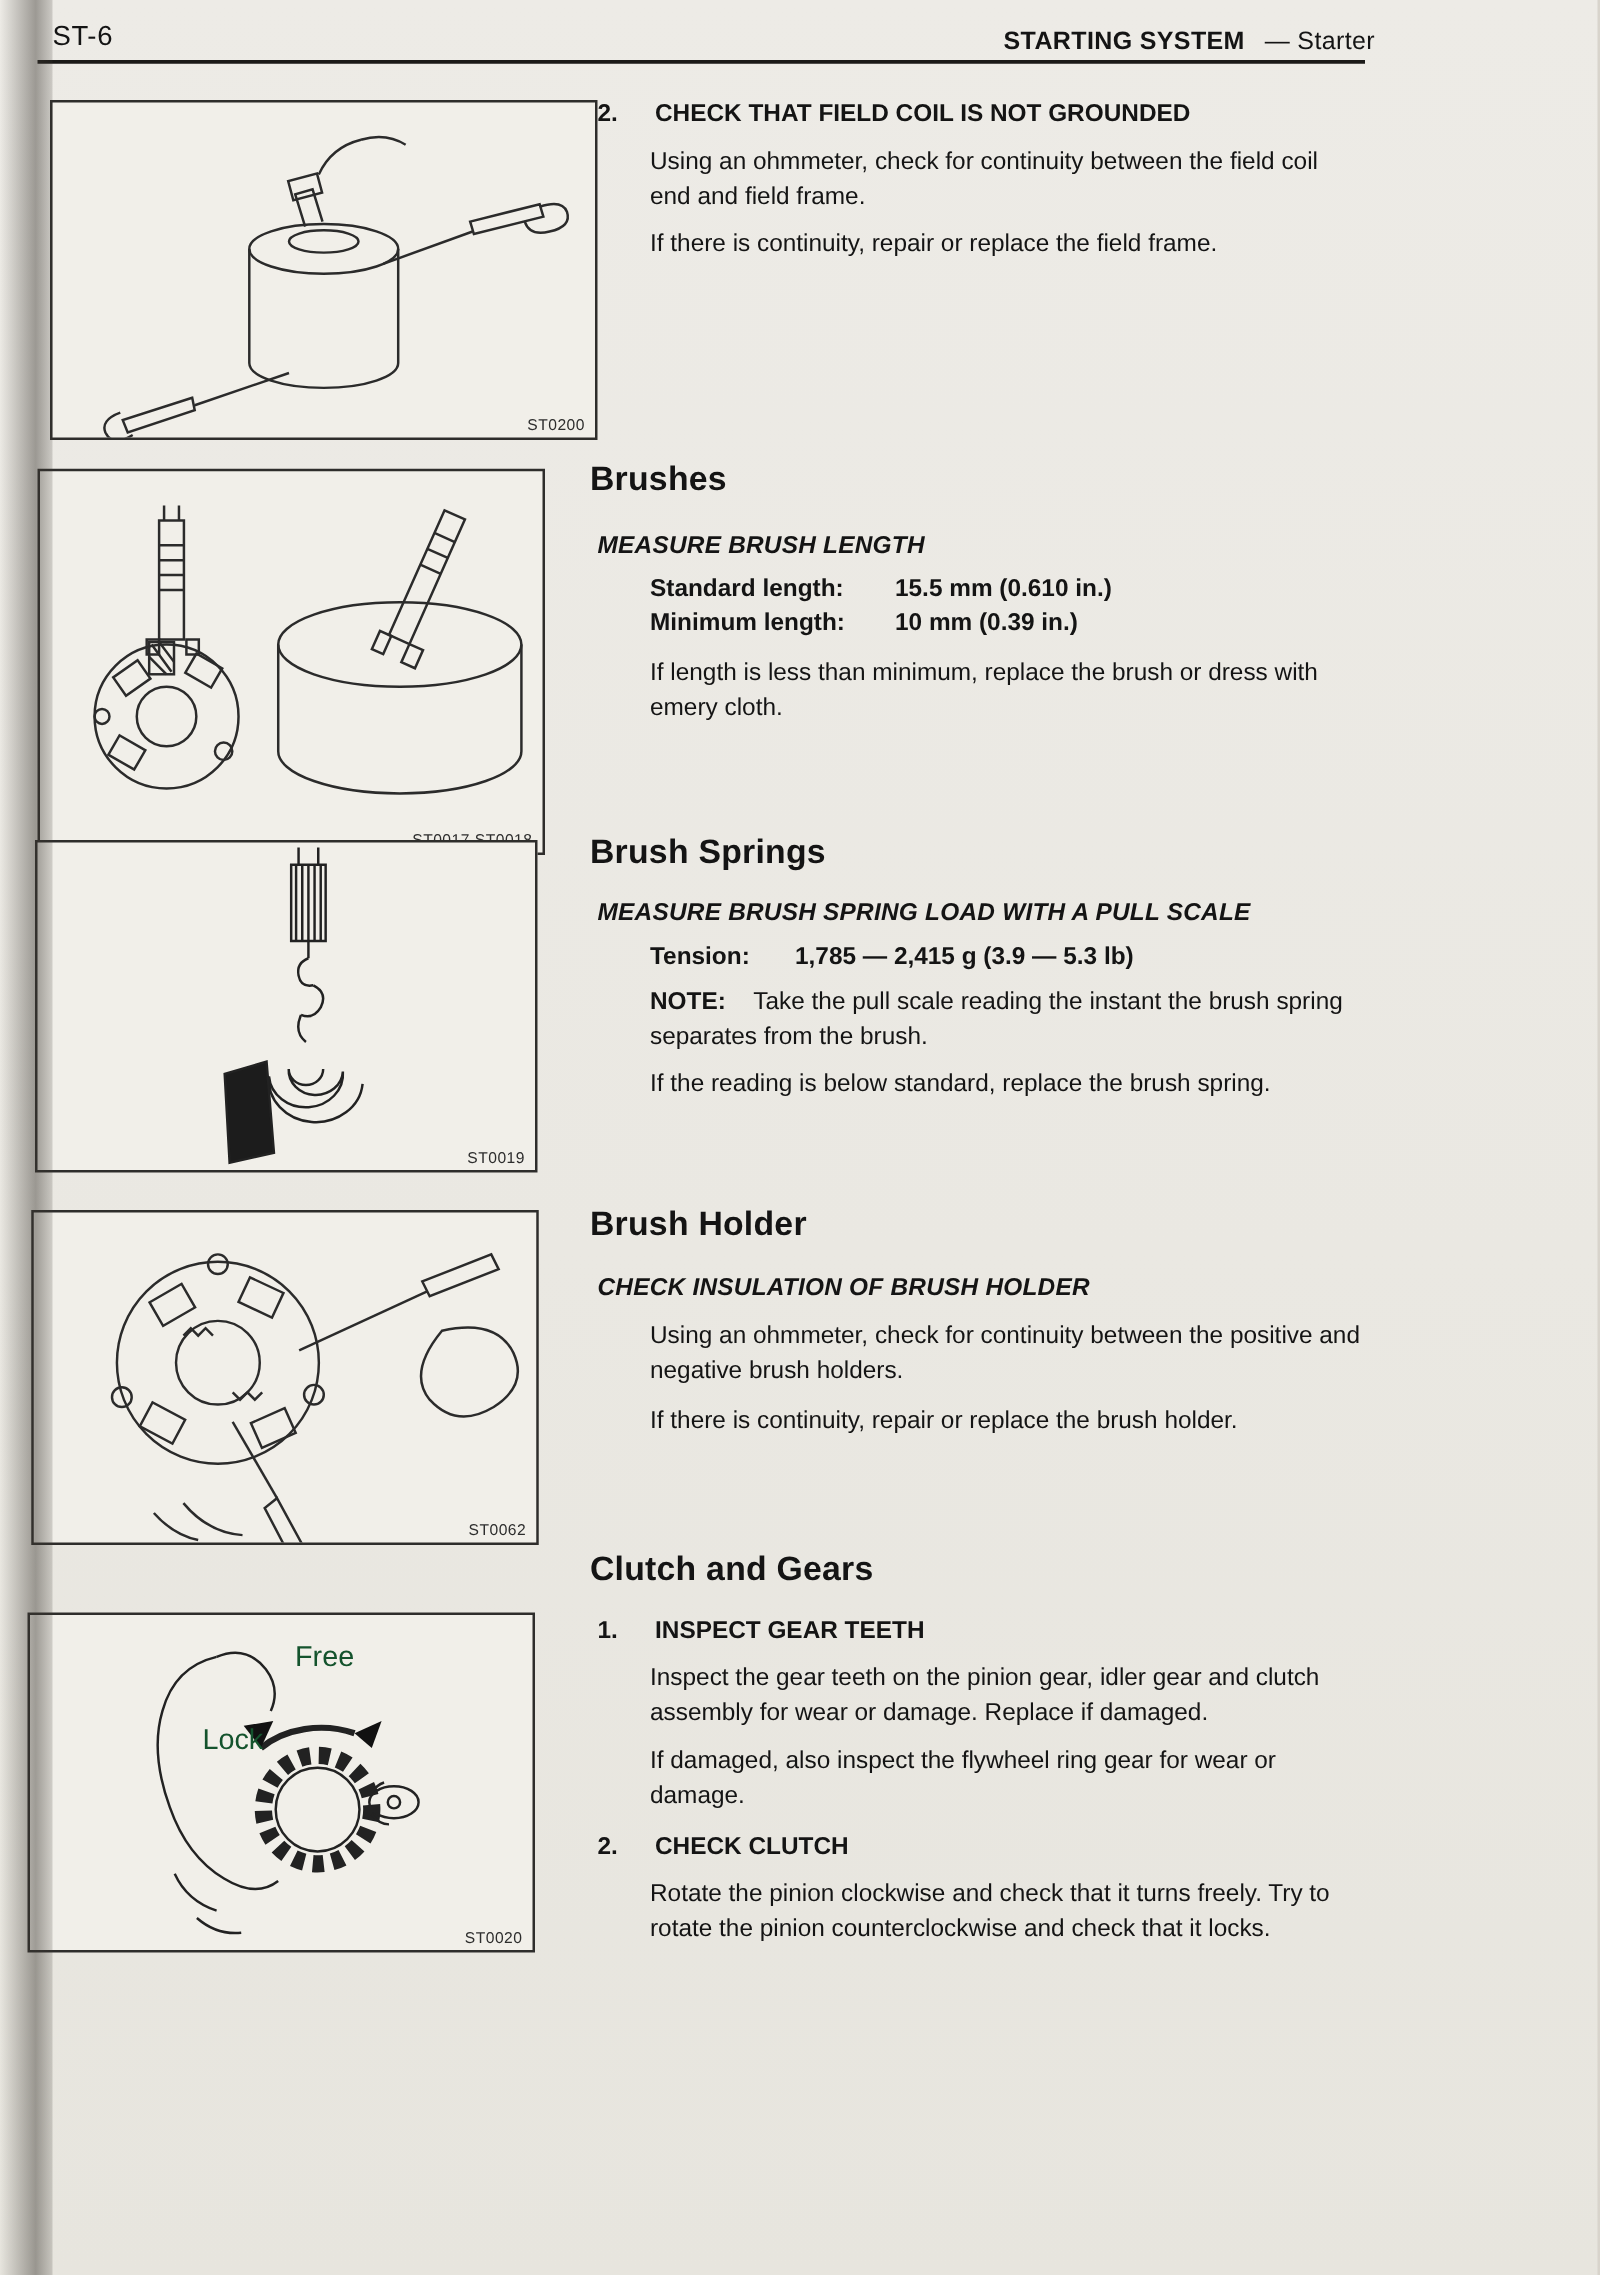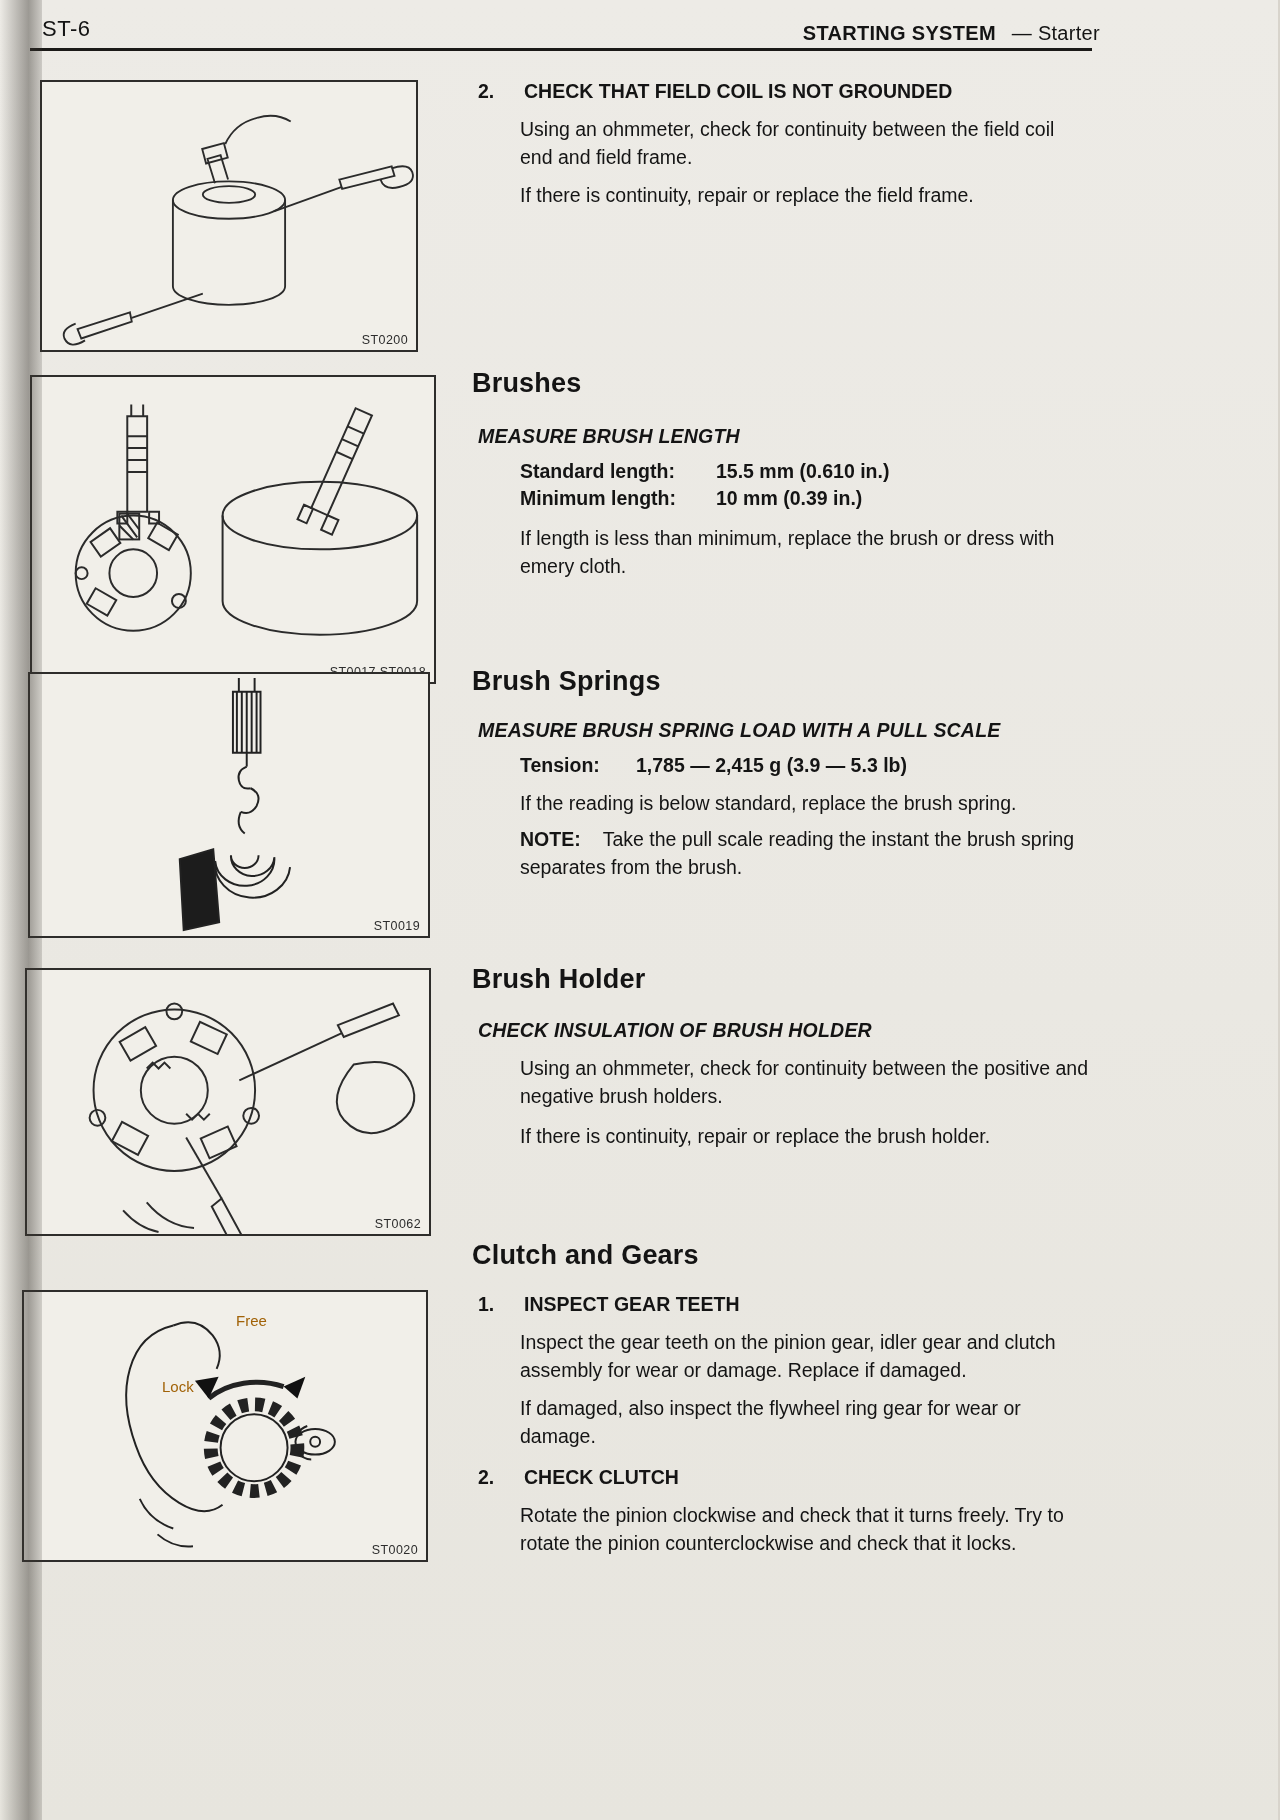--- a/index.html
+++ b/index.html
@@ -13,21 +13,21 @@
   .pagenum { position:absolute; left:42px; top:16px; font-size:22px; font-weight:400; letter-spacing:.5px; }
   .header-title { position:absolute; left:0; top:22px; width:1100px; text-align:right; font-size:20px; letter-spacing:.3px; }
   .ht-main { font-weight:700; }
   .ht-sub { font-weight:400; margin-left:10px; }
   .header-rule { position:absolute; left:30px; top:48px; width:1062px; height:3px; background:#1b1a18; }
 
   
   .figure { position:absolute; box-sizing:border-box; border:2px solid #2e2d2b; background:#f1efe9; }
   .figure svg { display:block; width:100%; height:100%; }
   .figcode { position:absolute; right:8px; bottom:3px; font-size:12.5px; color:#2d2d2d; letter-spacing:.4px; }
-  .fig-label { position:absolute; font-size:15px; font-weight:400; color:#a16207; }
+  .fig-label { position:absolute; font-size:23px; font-weight:400; color:#14532d; }
 
   
   .col { position:absolute; left:472px; width:618px; }
   .h2 { margin:0; font-size:27px; font-weight:700; letter-spacing:.2px; }
   .h3 { margin:0 0 0 6px; font-size:19.5px; font-weight:700; letter-spacing:.2px;font-style:italic; }
   .numrow { display:flex; margin-left:6px; font-size:19.5px; font-weight:700; line-height:27px; }
   .numrow .num { flex:0 0 46px; }
   p.body { margin:10px 0 0 48px; font-size:19.5px; line-height:28px; }
   .specs { margin:10px 0 0 48px; font-size:19.5px; font-weight:700; }
   .spec-row { display:flex; line-height:27px; }
@@ -48,21 +48,21 @@
 
 <div class="page">
 
   <div class="pagenum">ST-6</div>
   <div class="header-title">
     <span class="ht-main">STARTING SYSTEM</span>
     <span class="ht-sub">—  Starter</span>
   </div>
   <div class="header-rule"></div>
 
-  <div class="figure" style="left:40px; top:80px; width:378px; height:272px;">
+  <div class="figure" style="left:40px; top:80px; width:438px; height:272px;">
     <svg viewBox="0 0 400 270">
       <g fill="none" stroke="#2b2b2b" stroke-width="2">
         <ellipse cx="200" cy="118" rx="60" ry="20"></ellipse>
         <path d="M140 118 V210 A60 20 0 0 0 260 210 V118"></path>
         <ellipse cx="200" cy="112" rx="28" ry="9"></ellipse>
         <path d="M185 100 l-8 -26 l14 -4 l8 26"></path>
         <rect x="173" y="60" width="24" height="16" transform="rotate(-15 185 68)"></rect>
         <path d="M248 130 L320 104"></path>
         <path d="M318 96 l56 -14 l3 10 l-56 14 z"></path>
         <path d="M374 84 q18 -6 22 4 q4 12 -14 16 q-16 4 -20 -8"></path>
@@ -194,24 +194,24 @@
 
   <section class="col" style="top:666px;">
     <h2 class="h2">Brush Springs</h2>
     <h3 class="h3" style="margin-top:22px;">MEASURE BRUSH SPRING LOAD WITH A PULL SCALE</h3>
     <div class="specs">
       <div class="spec-row">
         <span class="spec-label-narrow">Tension:</span>
         <span>1,785 — 2,415 g (3.9 — 5.3 lb)</span>
       </div>
     </div>
-    <p class="body">If the reading is below standard, replace the brush spring.</p>
     <p class="body" style="margin-top:8px;">
       <span class="bold">NOTE:</span><span>Take the pull scale reading the instant the brush spring separates from the brush.</span>
     </p>
+    <p class="body">If the reading is below standard, replace the brush spring.</p>
   </section>
 
   <section class="col" style="top:964px;">
     <h2 class="h2">Brush Holder</h2>
     <h3 class="h3" style="margin-top:24px;">CHECK INSULATION OF BRUSH HOLDER</h3>
     <p class="body" style="margin-top:12px;">Using an ohmmeter, check for continuity between the positive and negative brush holders.</p>
     <p class="body" style="margin-top:12px;">If there is continuity, repair or replace the brush holder.</p>
   </section>
 
   <section class="col" style="top:1240px;">

